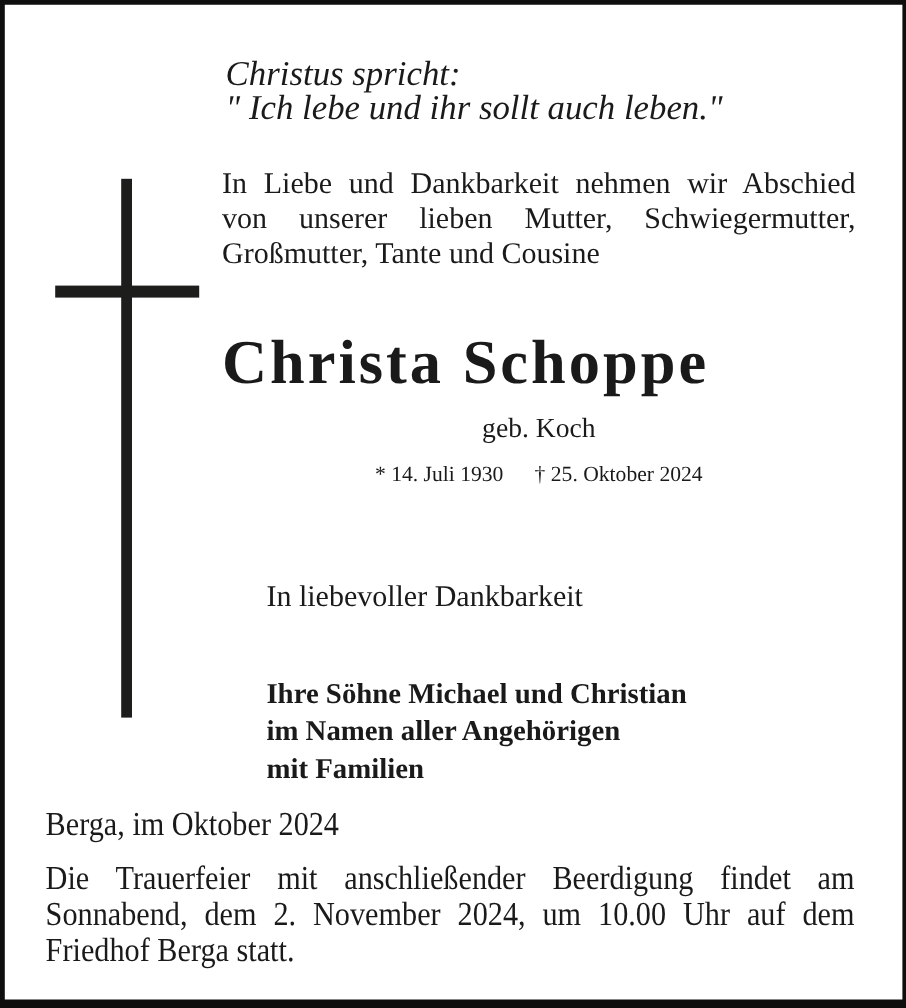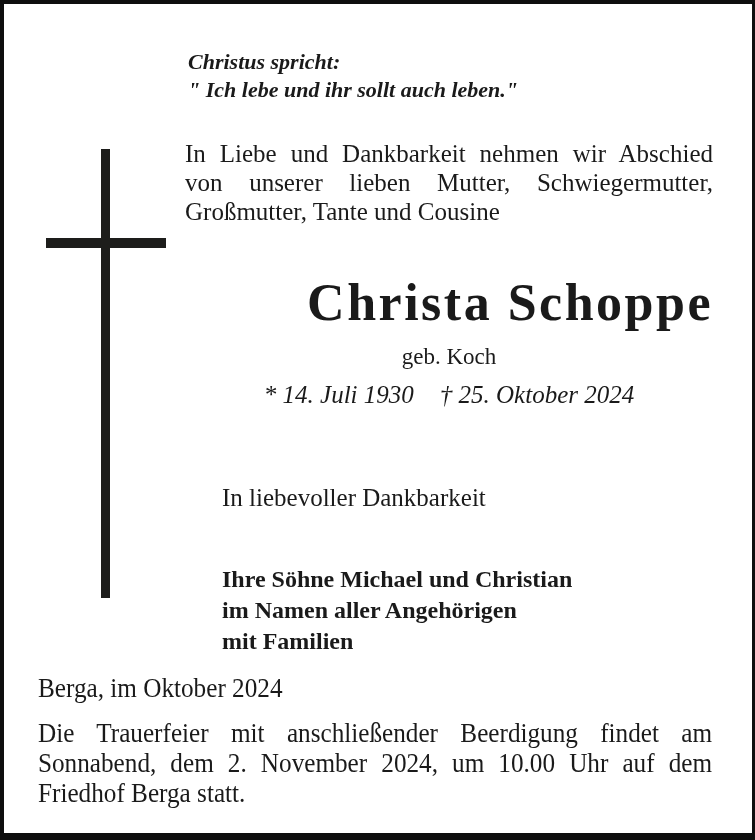--- a/index.html
+++ b/index.html
@@ -20,24 +20,23 @@
     overflow: hidden;
     font-family: "Liberation Serif", serif;
     color: #1a1a1a;
   }
   
   .quote {
     position: absolute;
     left: 184px;
     top: 44px;
     font-style: italic;
-    font-size: 22px;
+    font-size: 29px;
     line-height: 28px;
     white-space: nowrap;
-    font-weight: bold;
   }
   
   .cross-v {
     position: absolute;
     left: 97px;
     top: 145px;
     width: 9px;
     height: 449px;
     background: #1d1d1b;
   }
@@ -64,21 +63,21 @@
   }
   .lline {
     text-align: left;
   }
   
   .name {
     position: absolute;
     left: 181px;
     top: 269px;
     width: 528px;
-    text-align: right;
+    text-align: left;
     font-size: 52px;
     font-weight: bold;
     line-height: 1.15;
     letter-spacing: 2.5px;
     white-space: nowrap;
   }
   .maiden {
     position: absolute;
     left: 181px;
     top: 340px;
@@ -86,24 +85,23 @@
     text-align: center;
     font-size: 23px;
     line-height: 26px;
   }
   .dates {
     position: absolute;
     left: 181px;
     top: 377px;
     width: 528px;
     text-align: center;
-    font-size: 25px;
+    font-size: 18px;
     line-height: 28px;
     white-space: nowrap;
-    font-style: italic;
   }
   .dates .date-gap {
     display: inline-block;
     width: 26px;
   }
   
   .remember {
     position: absolute;
     left: 218px;
     top: 480px;

